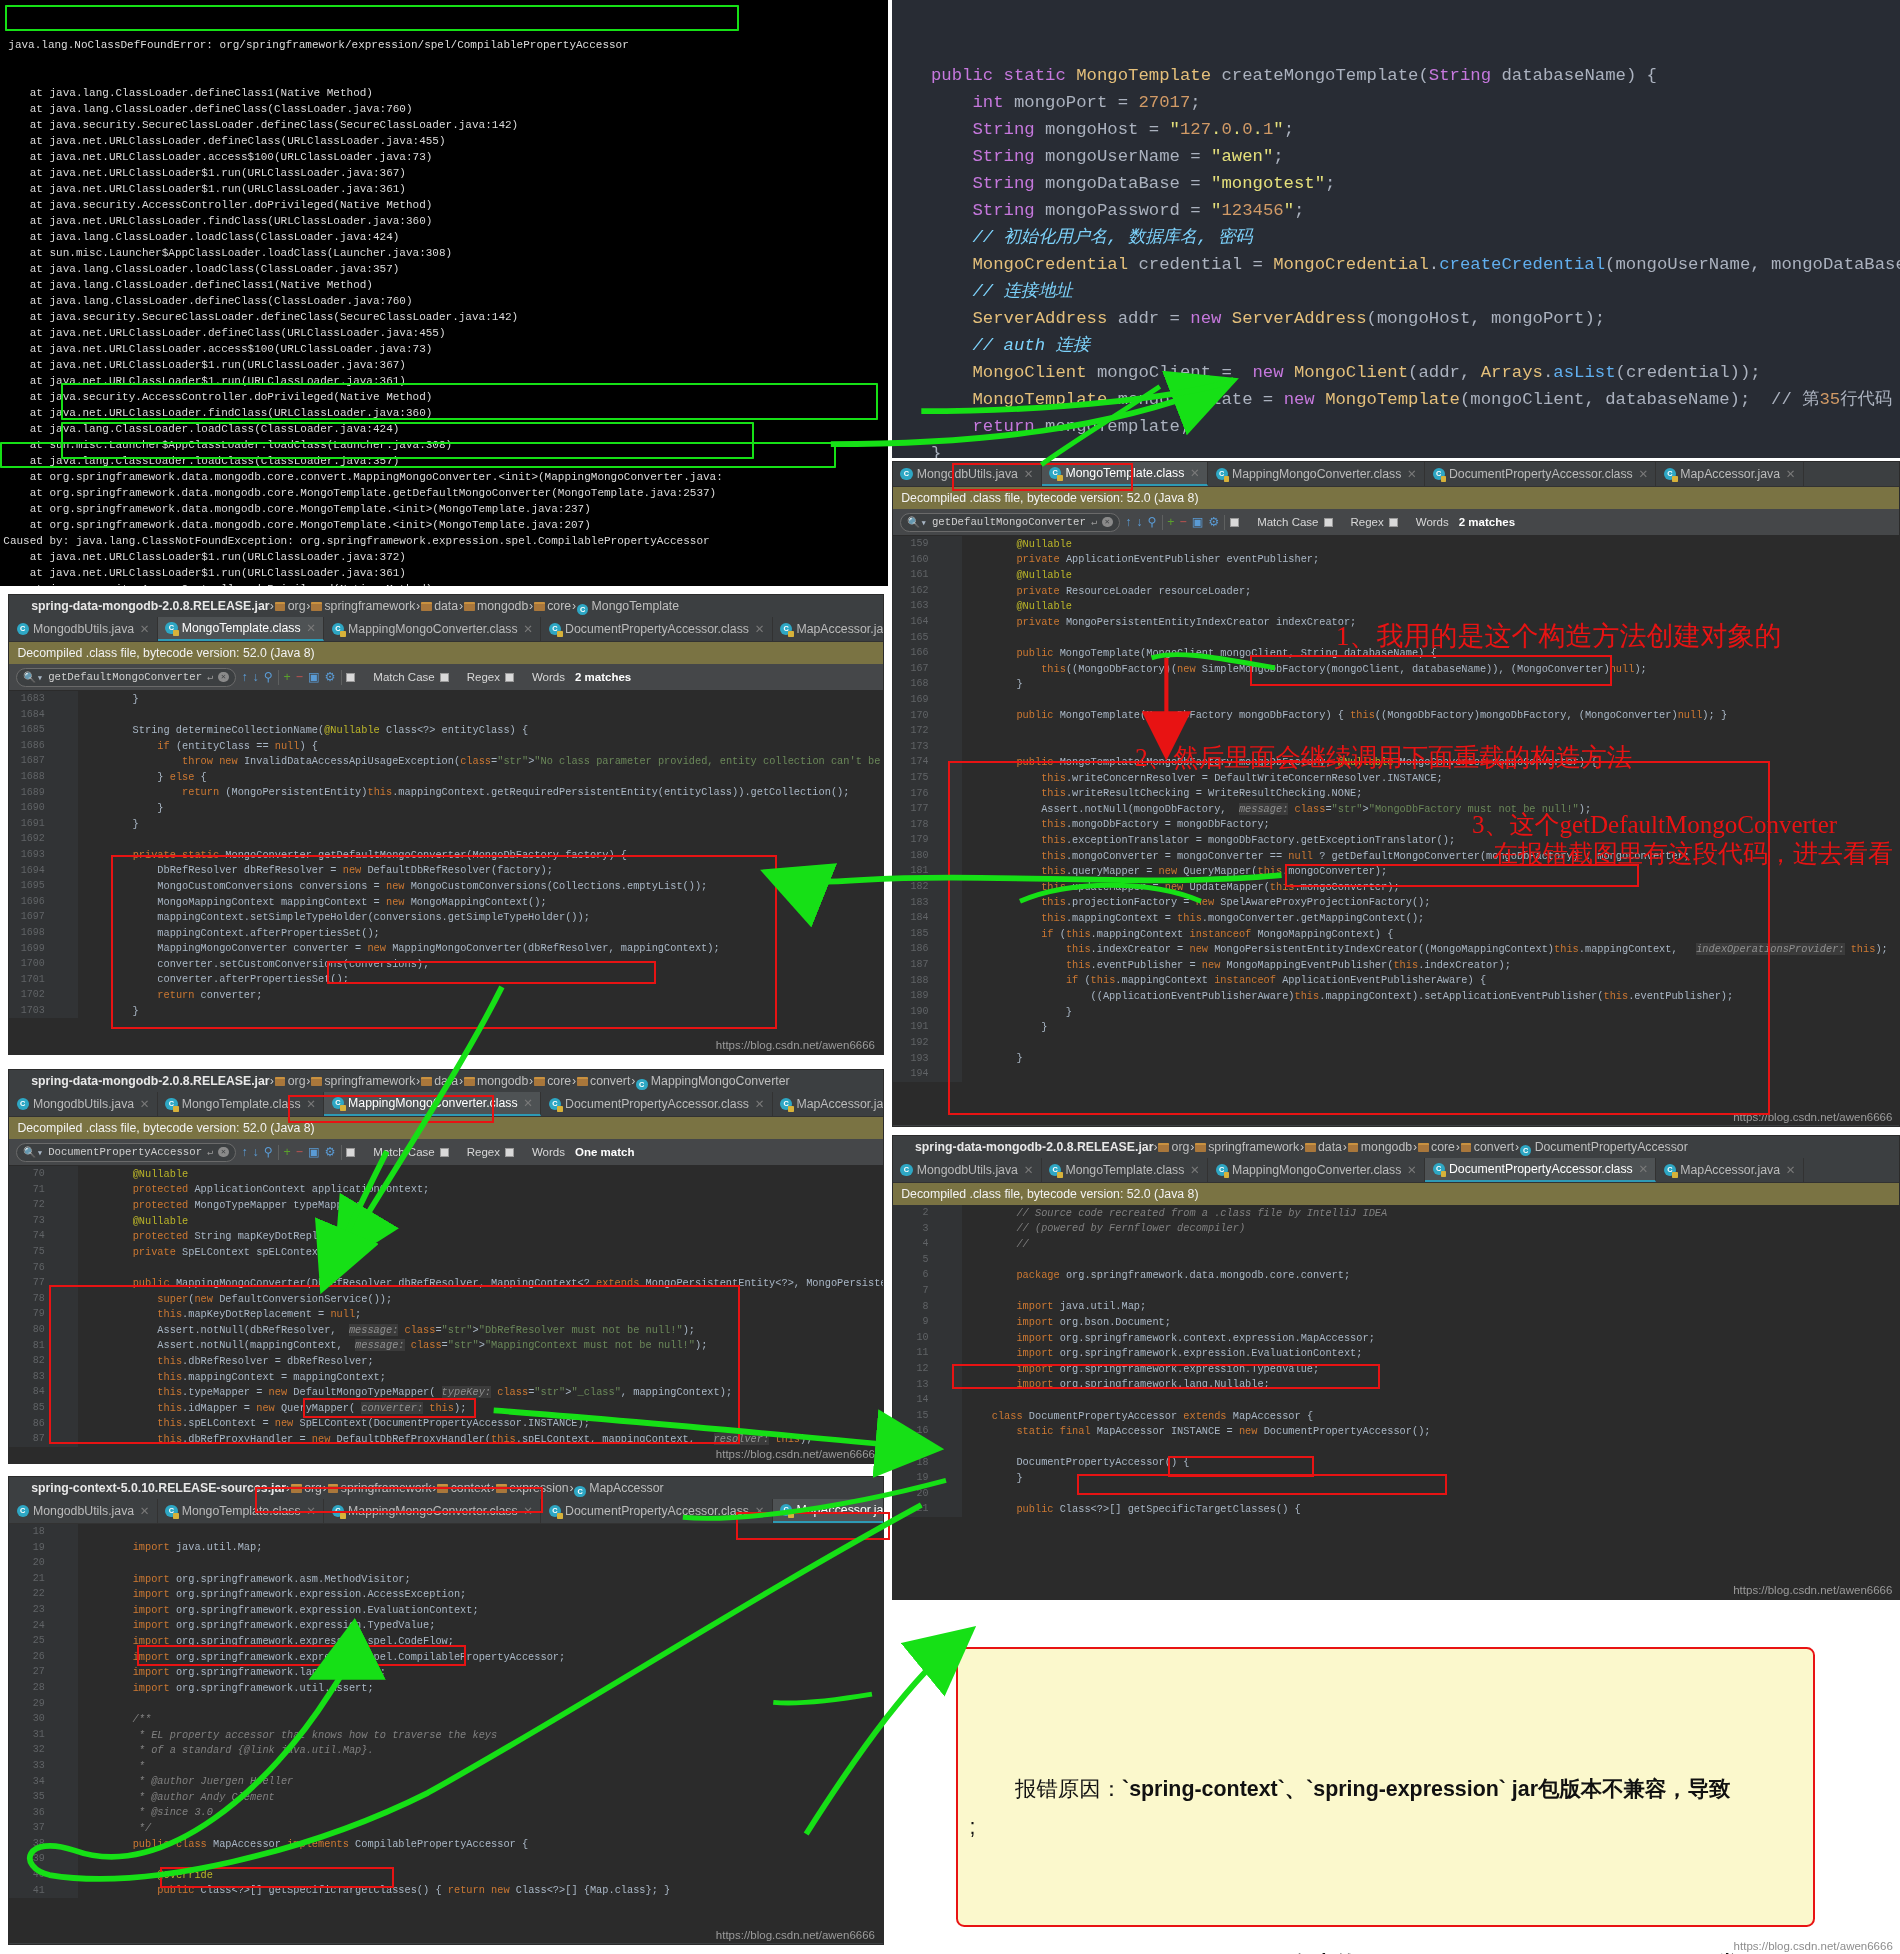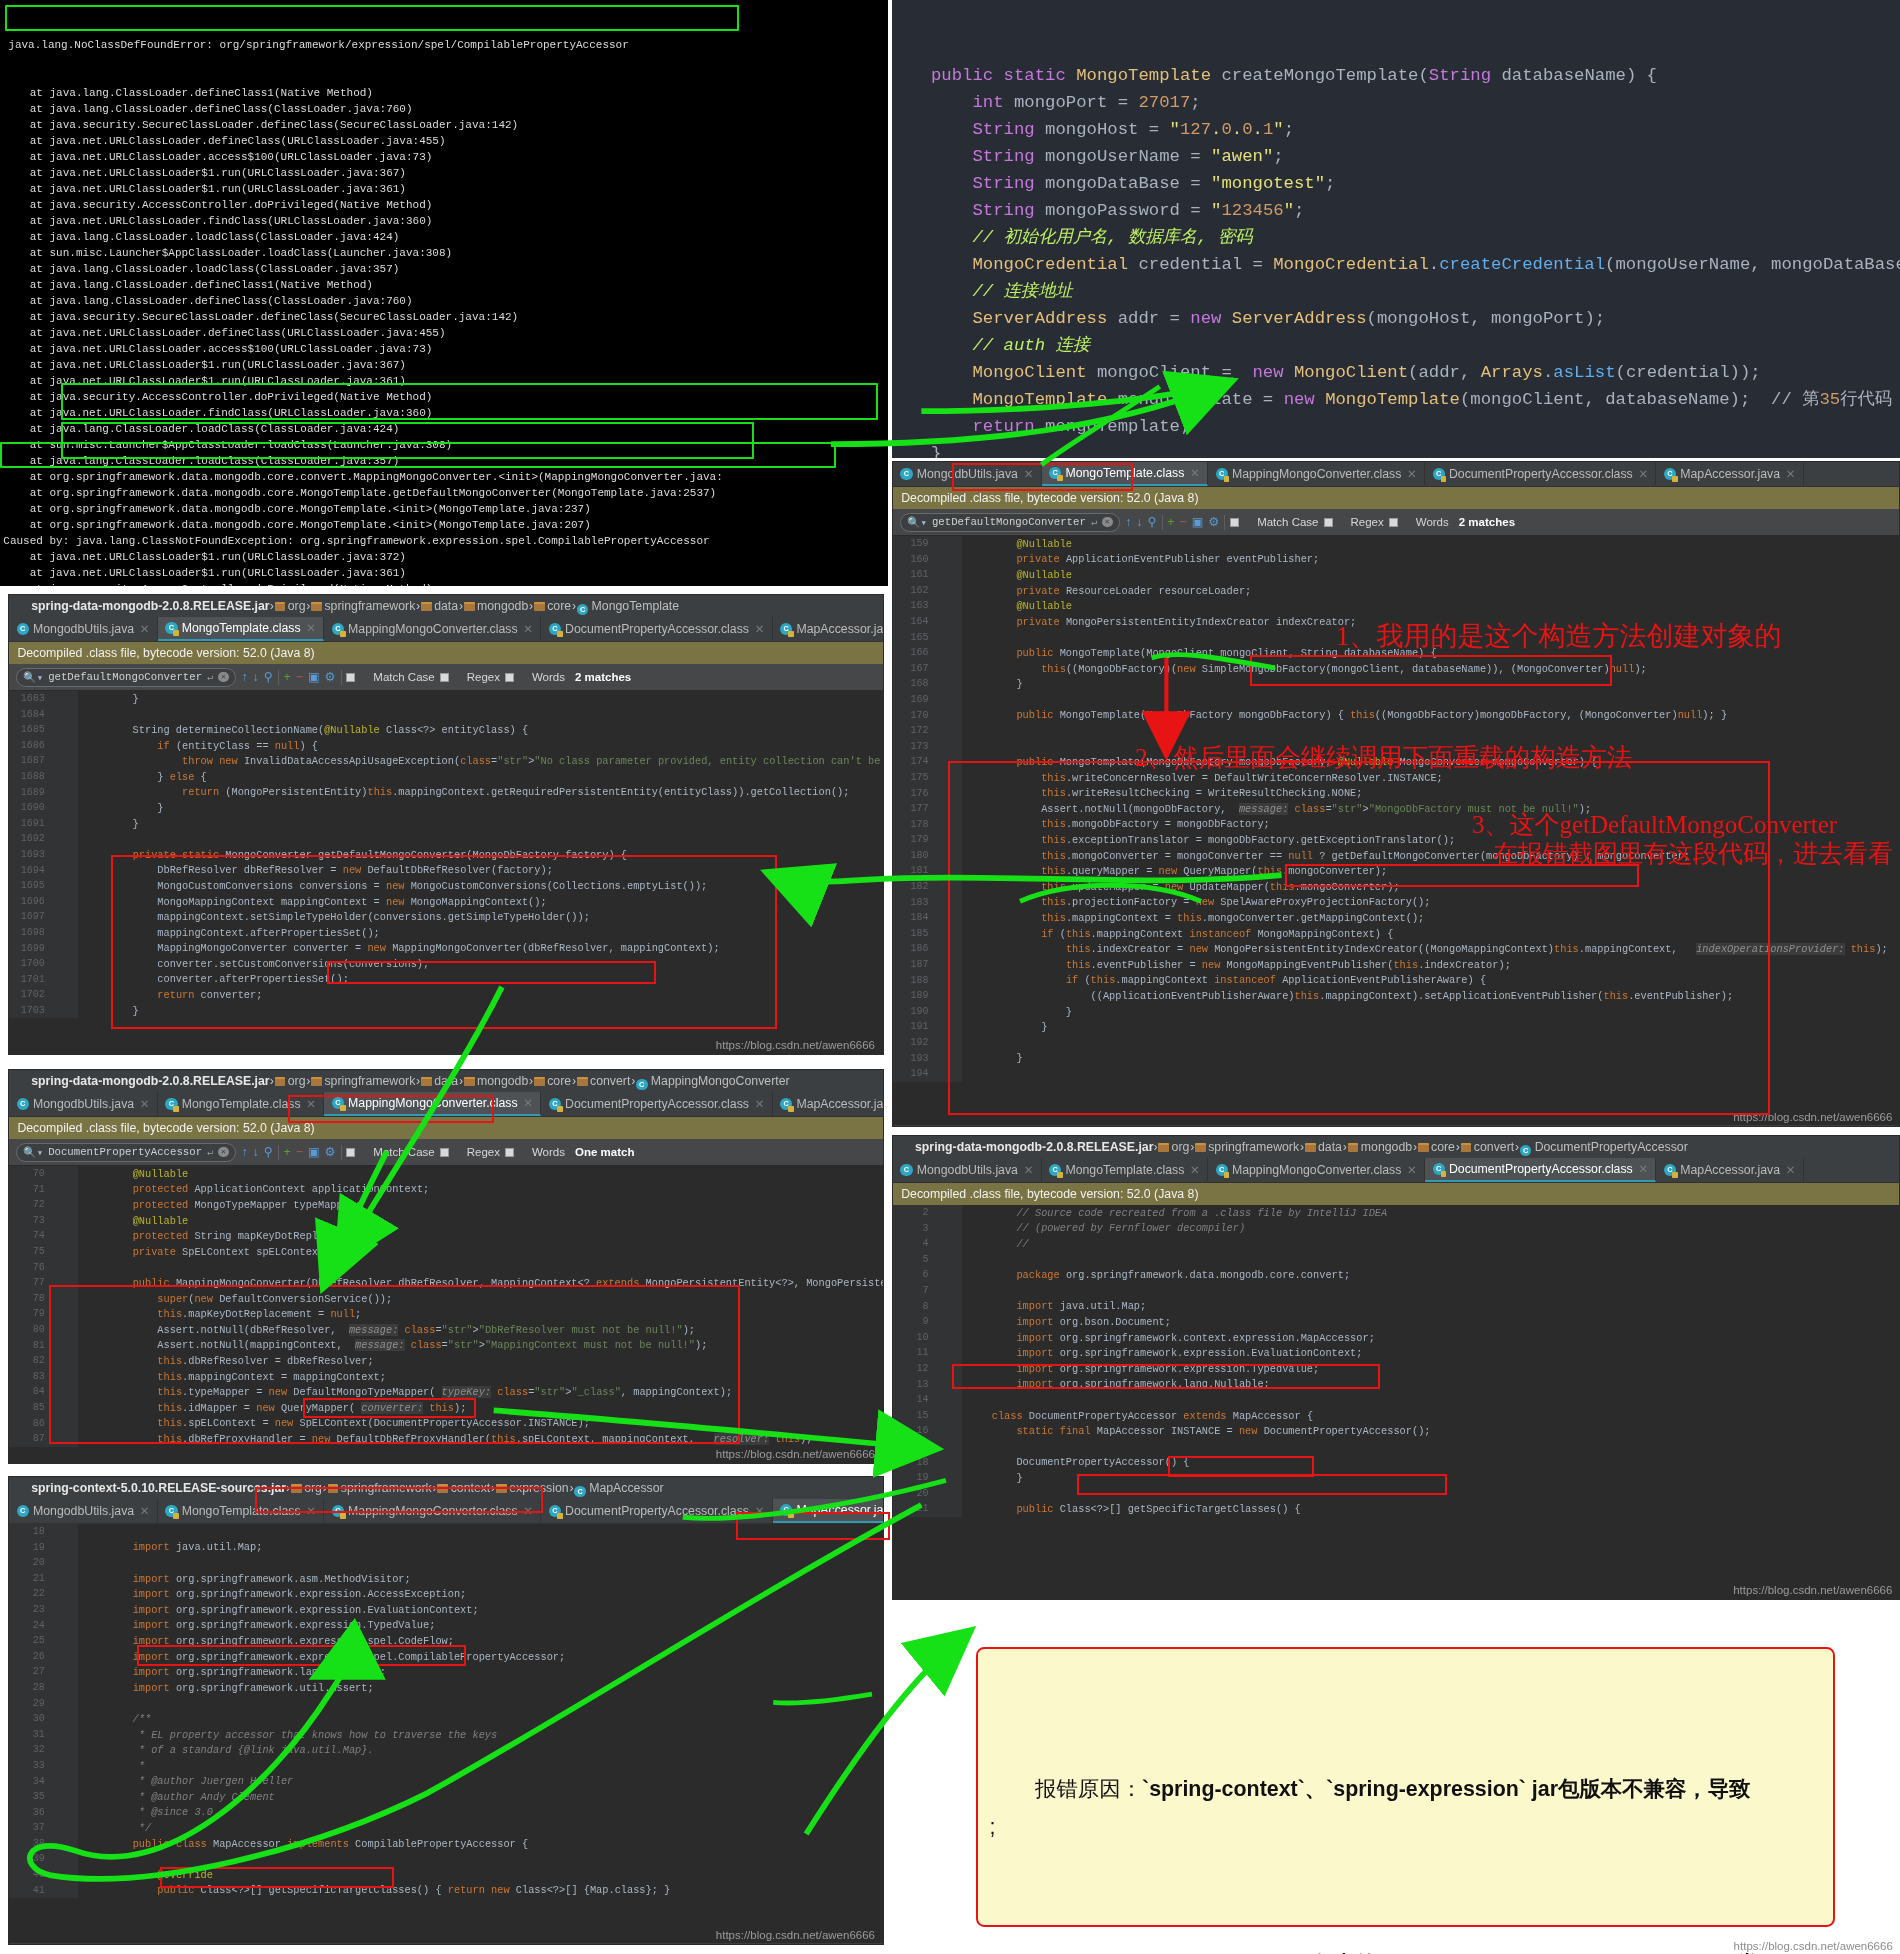--- a/index.html
+++ b/index.html
@@ -116,21 +116,21 @@
   .darkeditor {
     background: #282c34; font-family: "Liberation Mono", monospace;
     font-size: 17.3px; line-height: 27px; white-space: pre; overflow: hidden;
     color: #abb2bf; padding: 8.2px 0 0 39px;
   }
   .de-kw { color: #c678dd; }
   .de-ty { color: #e5c07b; }
   .de-fn { color: #61afef; }
   .de-str{ color: #e5e07b; }
   .de-num{ color: #d19a66; }
-  .de-cmt{ color: #bef264; font-style: italic; margin-top: 36px; }
+  .de-cmt{ color: #7dd3fc; font-style: italic; margin-top: 36px; }
 
   
   .gbox {
     position: absolute; border: 2.5px solid #16e016; pointer-events: none;
     border-radius: 0.8px;
   }
   .rbox {
     position: absolute; border: 2.5px solid #e81313; pointer-events: none;
   }
   svg.overlay {
@@ -140,21 +140,21 @@
   .cn-note {
     position: absolute; color: #e81313; font-family: "Liberation Serif", serif;
     white-space: pre; pointer-events: none;
   }
 
   
   .yellowbox {
     position: absolute; background: #fbf8cc; border: 2.5px solid #e81313;
     border-radius: 8.2px; padding: 18px 21.4px;
     font-family: "Liberation Sans", sans-serif; color: #111;
-    font-size: 21.4px; line-height: 35px; white-space: pre-wrap; margin-left: 20px;
+    font-size: 21.4px; line-height: 35px; white-space: pre-wrap;
   }
   .yellowbox b { font-weight: bold; }
 
   .watermark {
     position: absolute; color: #8d8d8d; font-size: 11.5px;
     font-family: "Liberation Sans", sans-serif;
   }
   .watermark.dark { color: #9b9b9b; }
 </style>
 </head>

